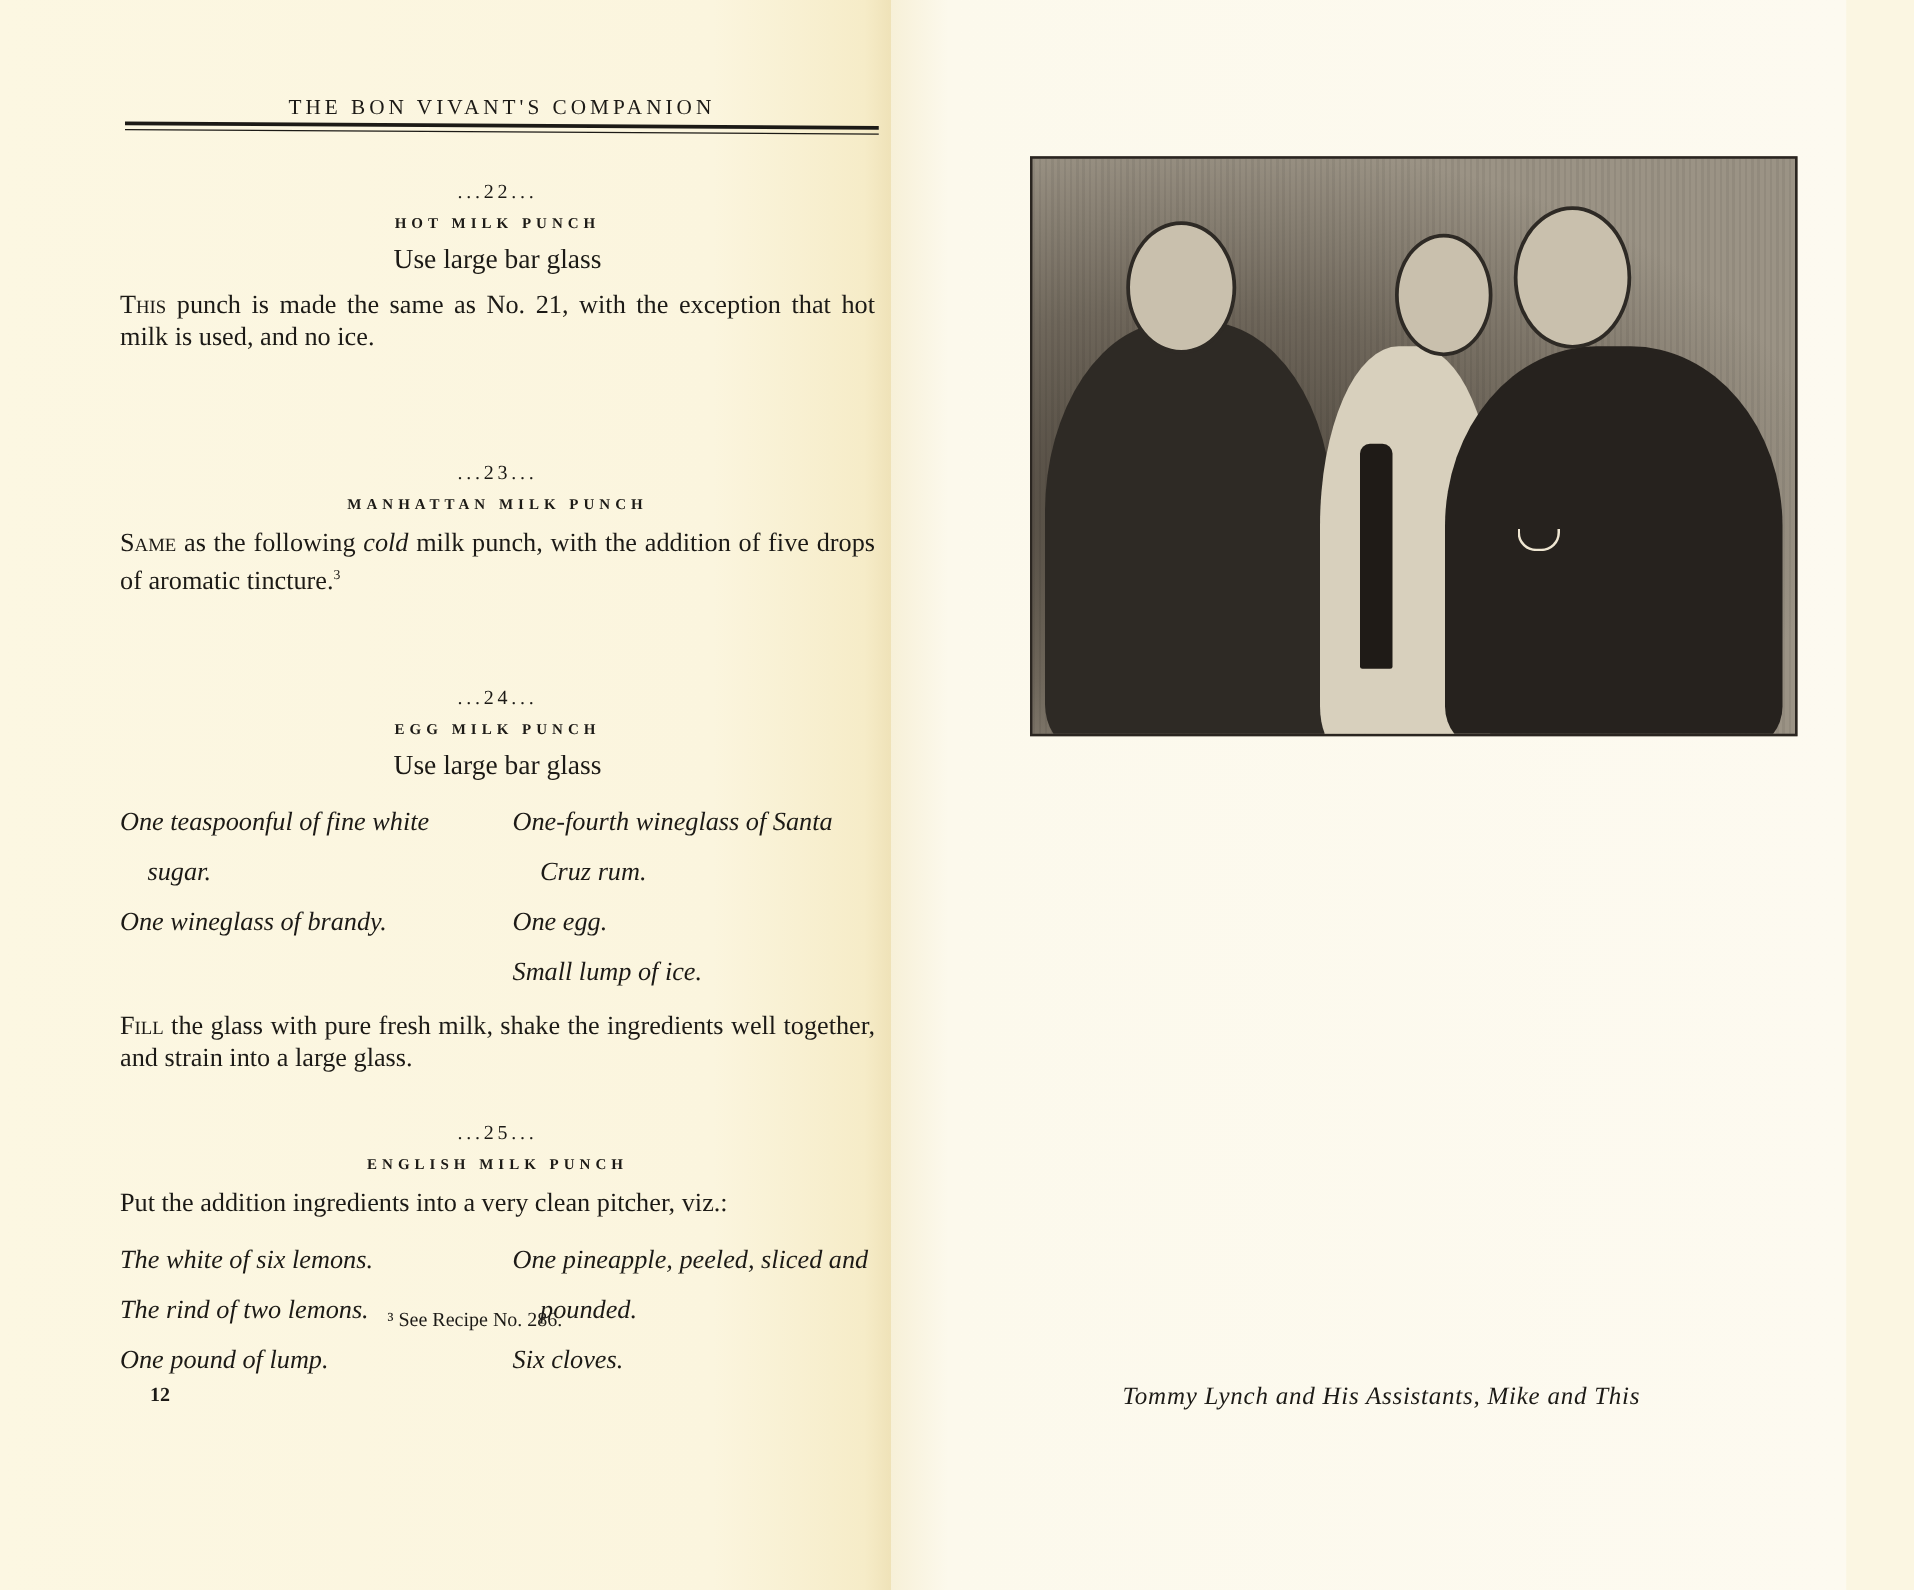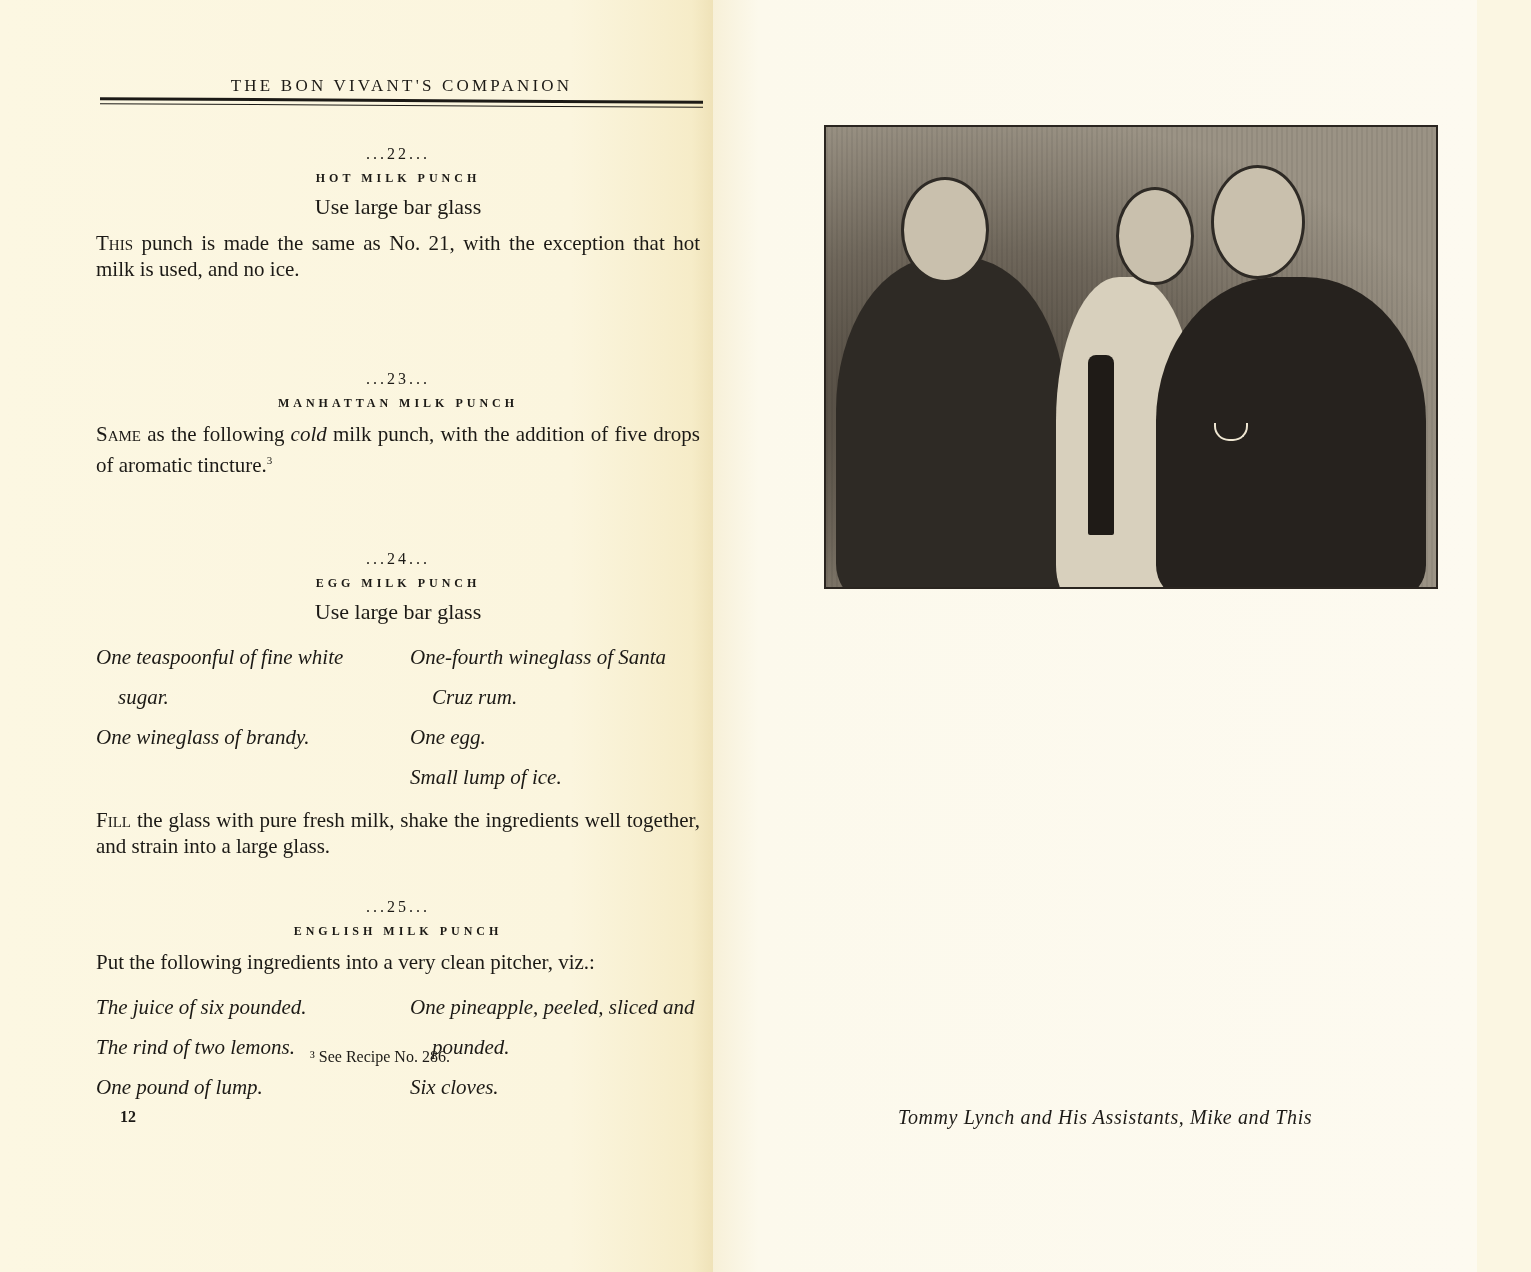--- a/index.html
+++ b/index.html
@@ -94,24 +94,24 @@
           <div class="ing">One egg.</div>
           <div class="ing">Small lump of ice.</div>
         </div>
       </div>
       <div class="para"><span class="sc">Fill</span><span> the glass with pure fresh milk, shake the ingredients well together, and strain into a large glass.</span></div>
     </div>
 
     <div class="block" style="top:898px;">
       <div class="num">...25...</div>
       <div class="title">English Milk Punch</div>
-      <div class="para">Put the following ingredients into a very clean pitcher, viz.:</div>
+      <div class="para">Put the addition ingredients into a very clean pitcher, viz.:</div>
       <div class="cols">
         <div class="col">
-          <div class="ing">The juice of six pounded.</div>
+          <div class="ing">The white of six lemons.</div>
           <div class="ing">The rind of two lemons.</div>
           <div class="ing">One pound of lump.</div>
         </div>
         <div class="col">
           <div class="ing">One pineapple, peeled, sliced and pounded.</div>
           <div class="ing">Six cloves.</div>
         </div>
       </div>
     </div>
 

